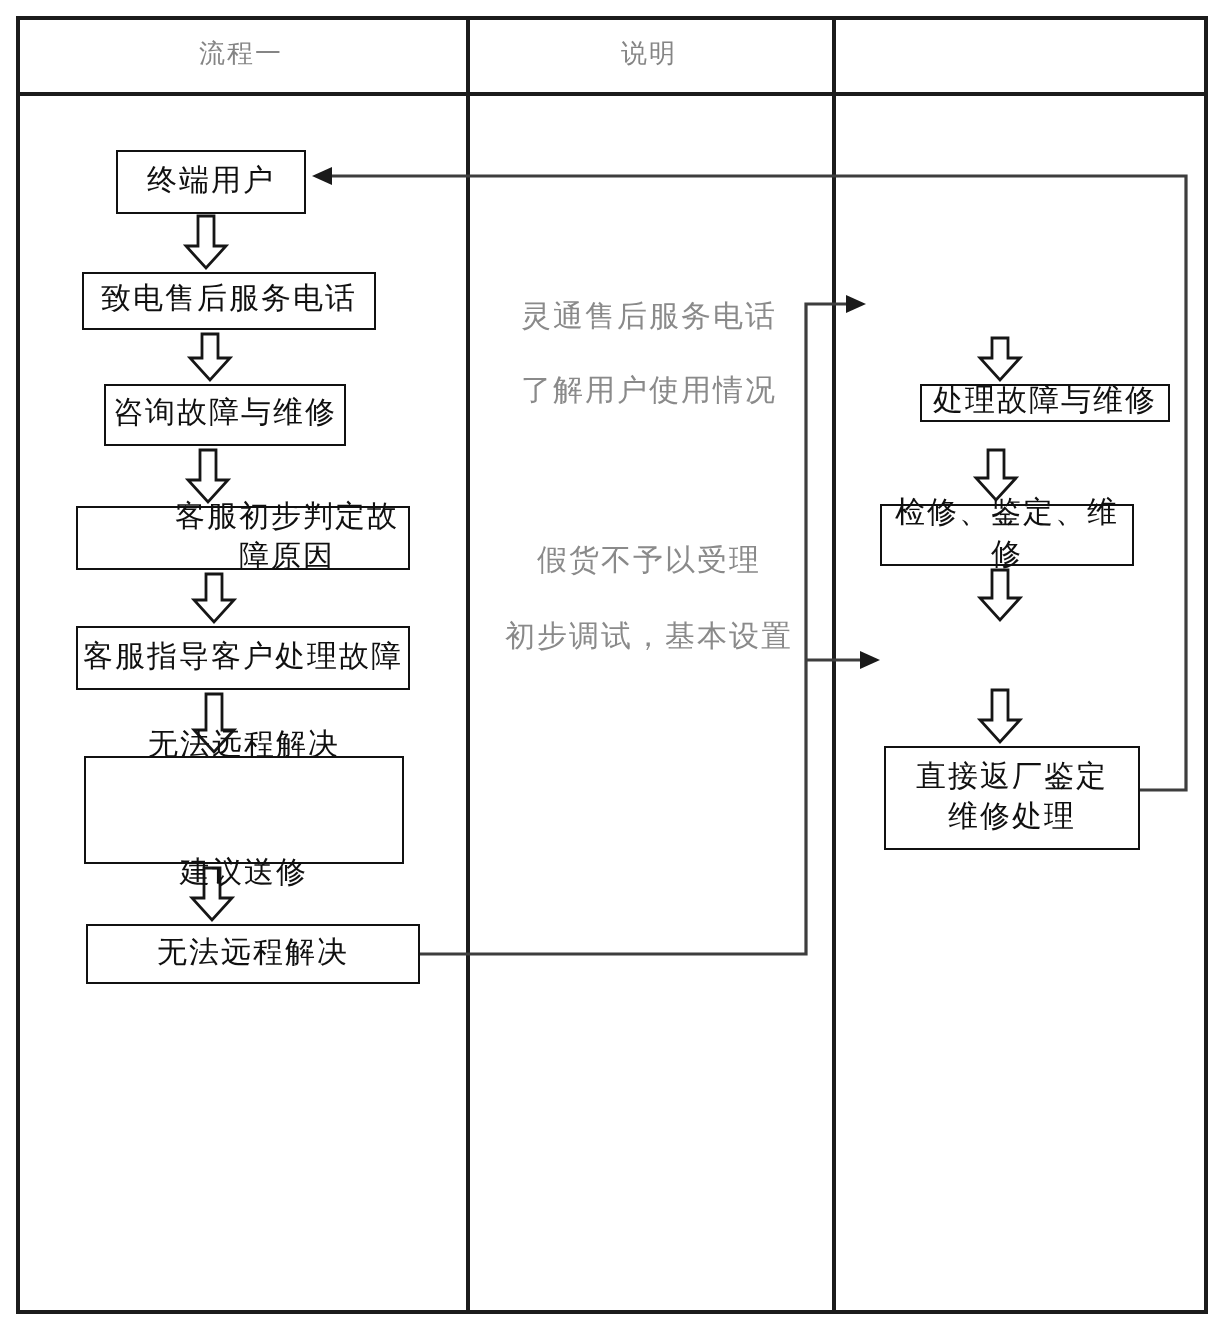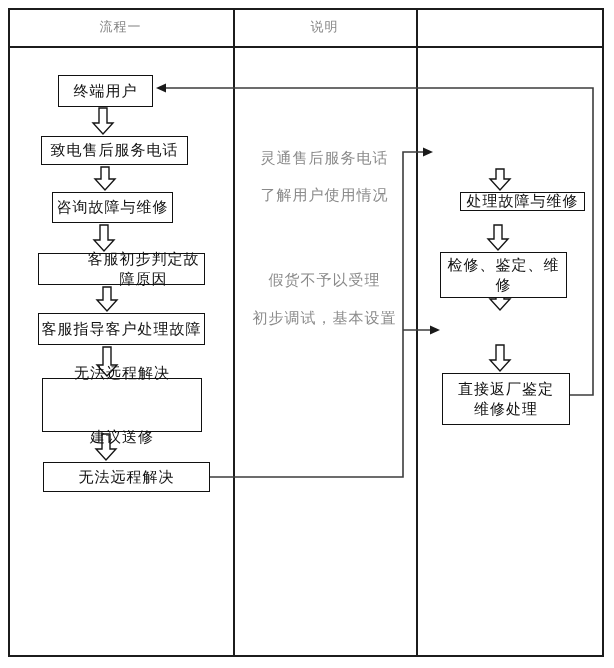--- a/index.html
+++ b/index.html
@@ -131,21 +131,21 @@
   <div class="flow-box" style="left:52px; top:192px; width:121px; height:31px;">咨询故障与维修</div>
   <div class="flow-box" style="left:38px; top:253px; width:167px; height:32px;padding-left:44px;">客服初步判定故障原因</div>
   <div class="flow-box" style="left:38px; top:313px; width:167px; height:32px;">客服指导客户处理故障</div>
   <div class="flow-box" style="left:42px; top:378px; width:160px; height:54px;gap:44px;">
     <span>无法远程解决</span>
     <span>建议送修</span>
   </div>
   <div class="flow-box" style="left:43px; top:462px; width:167px; height:30px;">无法远程解决</div>
 
   <div class="flow-box" style="left:436px; top:192px; width:125px; height:19px;margin-left:24px;">处理故障与维修</div>
-  <div class="flow-box" style="left:440px; top:252px; width:127px; height:46px;">检修、鉴定、维修</div>
+  <div class="flow-box" style="left:440px; top:252px; width:127px; height:31px;">检修、鉴定、维修</div>
   <div class="flow-box" style="left:442px; top:373px; width:128px; height:52px;">
     <span>直接返厂鉴定</span>
     <span>维修处理</span>
   </div>
 
   <div class="note-line" style="top:149px;">灵通售后服务电话</div>
   <div class="note-line" style="top:186px;">了解用户使用情况</div>
   <div class="note-line" style="top:271px;">假货不予以受理</div>
   <div class="note-line" style="top:309px;">初步调试，基本设置</div>
 

